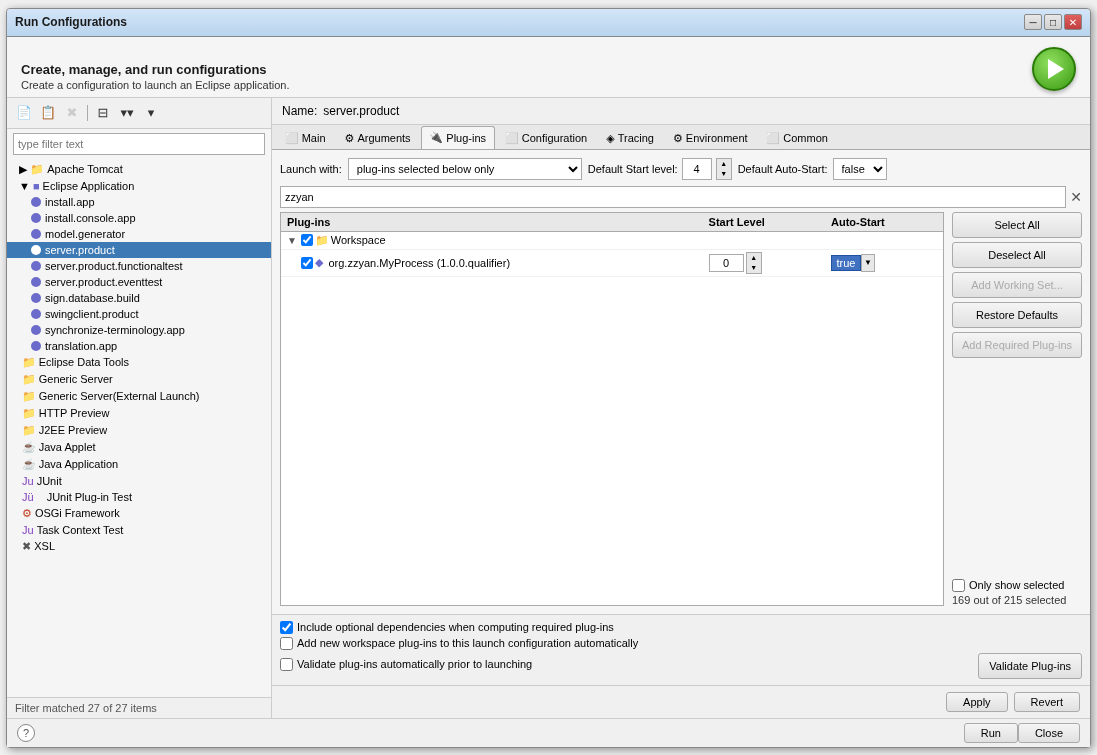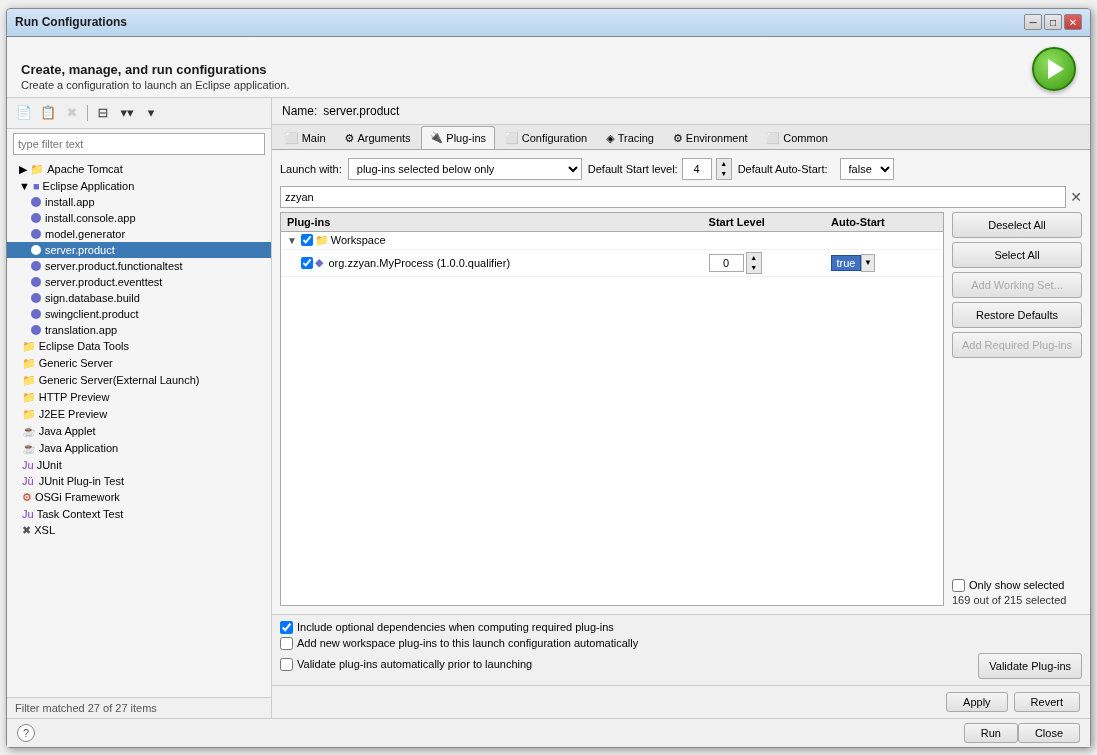--- a/index.html
+++ b/index.html
@@ -265,21 +265,21 @@
       display: flex;
       align-items: center;
       justify-content: center;
       cursor: pointer;
       border: none;
       line-height: 1;
     }
     .auto-start {
       display: flex;
       align-items: center;
-      gap: 12px;
+      gap: 5px;
       font-size: 11px;
     }
     .auto-select {
       height: 22px;
       font-size: 11px;
       border: 1px solid #aaa;
       background: white;
       padding: 0 4px;
     }
     .search-row {
@@ -577,20 +577,25 @@
           <span>sign.database.build</span>
         </div>
         <div class="tree-item">
           <span class="indent" style="width:16px"></span>
           <span class="circle-icon"></span>
           <span>swingclient.product</span>
         </div>
         <div class="tree-item">
           <span class="indent" style="width:16px"></span>
           <span class="circle-icon"></span>
+          <span>synchronize-terminology.app</span>
+        </div>
+        <div class="tree-item">
+          <span class="indent" style="width:16px"></span>
+          <span class="circle-icon"></span>
           <span>translation.app</span>
         </div>
         <div class="tree-item">
           <span class="indent" style="width:4px"></span>
           <span class="tree-icon"> </span>
           <span style="color:#e8a020; margin-right:3px">📁</span>
           <span>Eclipse Data Tools</span>
         </div>
         <div class="tree-item">
           <span class="indent" style="width:4px"></span>
@@ -630,21 +635,21 @@
         </div>
         <div class="tree-item">
           <span class="indent" style="width:4px"></span>
           <span class="tree-icon"> </span>
           <span style="color:#8040c0; margin-right:3px">Ju</span>
           <span>JUnit</span>
         </div>
         <div class="tree-item">
           <span class="indent" style="width:4px"></span>
           <span class="tree-icon"> </span>
-          <span style="color:#8040c0; margin-right:5px">Jü</span>
+          <span style="color:#8040c0; margin-right:13px">Jü</span>
           <span>JUnit Plug-in Test</span>
         </div>
         <div class="tree-item">
           <span class="indent" style="width:4px"></span>
           <span class="tree-icon"> </span>
           <span style="color:#c04020; margin-right:3px">⚙</span>
           <span>OSGi Framework</span>
         </div>
         <div class="tree-item">
           <span class="indent" style="width:4px"></span>
@@ -780,22 +785,22 @@
                       <span class="dropdown-val">true</span>
                       <span class="dropdown-arrow">▼</span>
                     </div>
                   </td>
                 </tr>
               </tbody>
             </table>
           </div>
 
           <div class="side-buttons">
+            <button class="side-btn">Select All</button>
             <button class="side-btn">Deselect All</button>
-            <button class="side-btn">Select All</button>
             <button class="side-btn disabled">Add Working Set...</button>
             <button class="side-btn">Restore Defaults</button>
             <button class="side-btn disabled">Add Required Plug-ins</button>
             <div class="only-show">
               <div class="only-show-row">
                 <input type="checkbox" style="">
                 <span>Only show selected</span>
               </div>
               <div class="count-text">169 out of 215 selected</div>
             </div>

